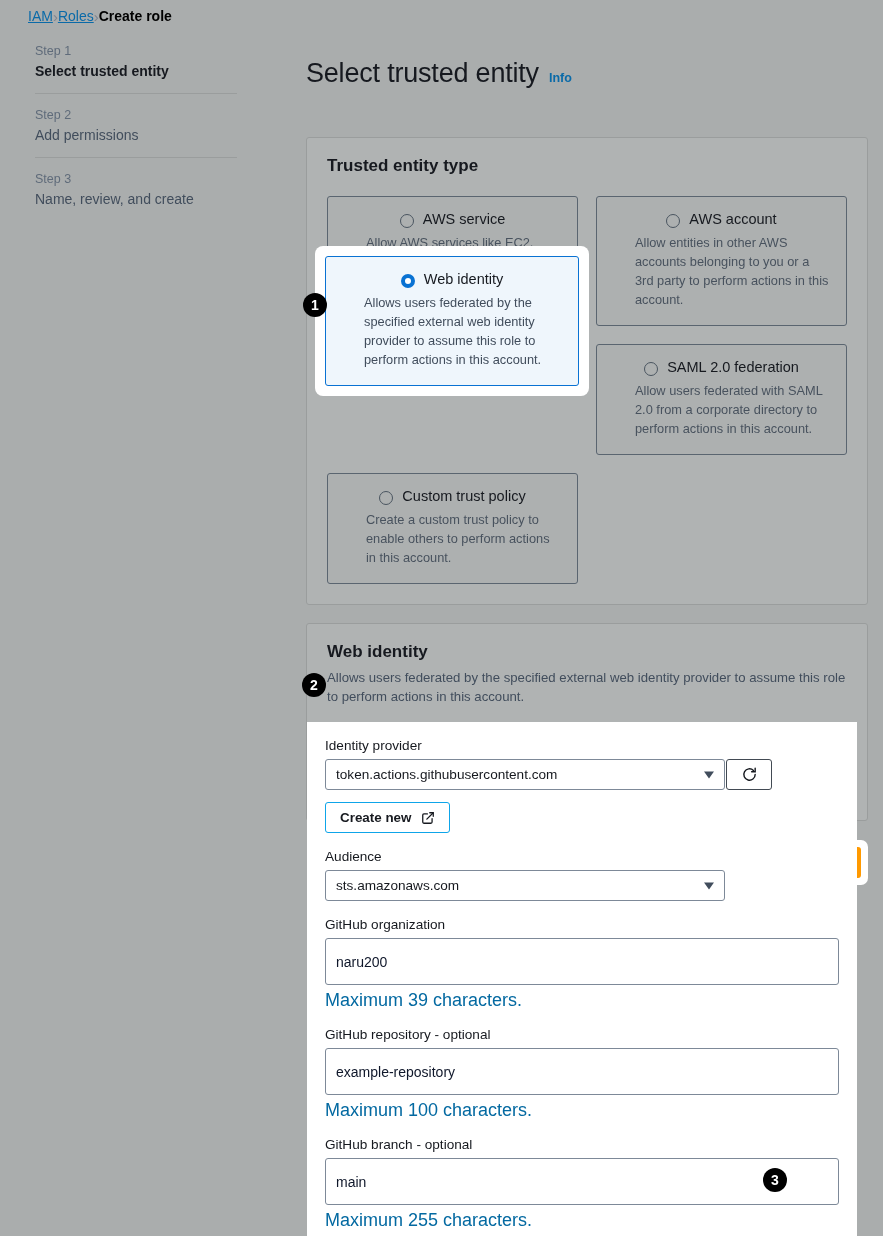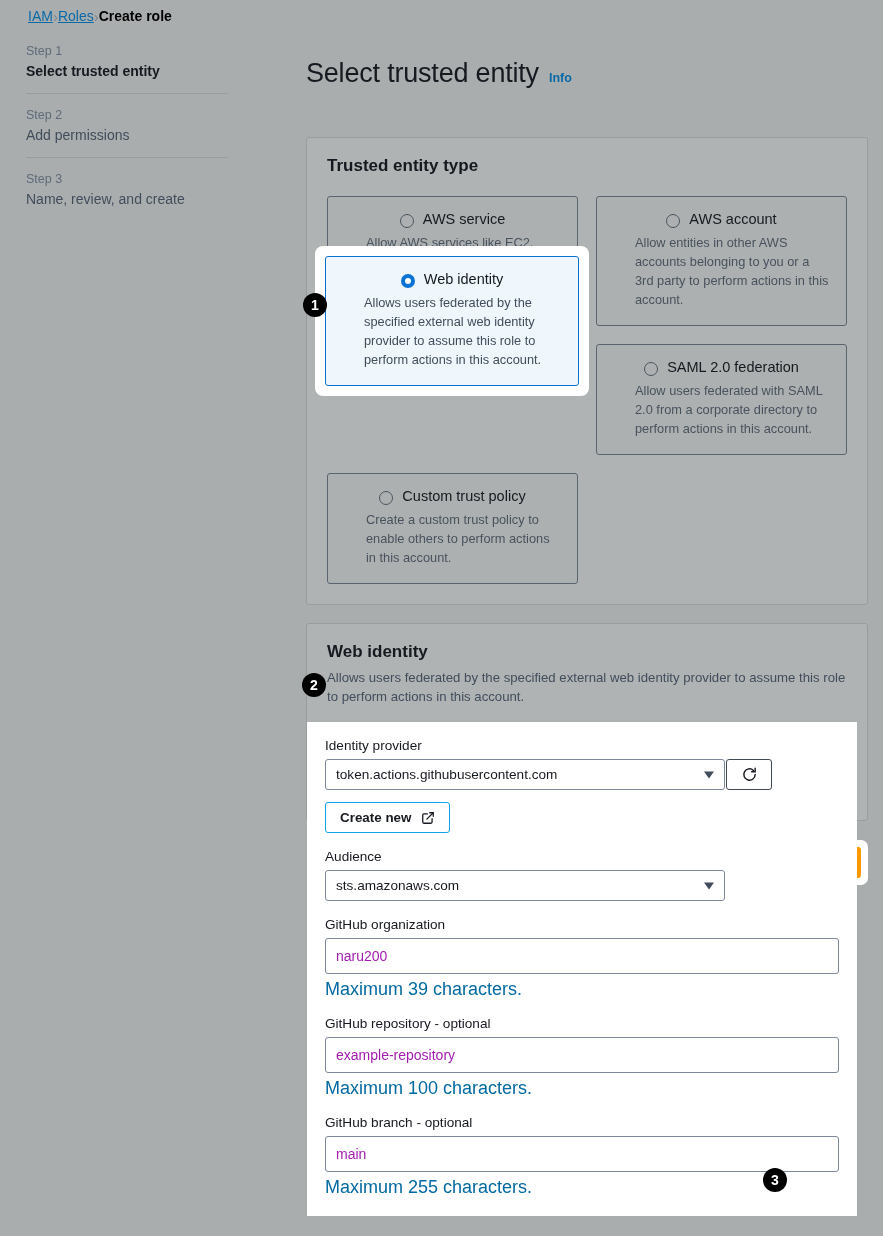--- a/index.html
+++ b/index.html
@@ -19,21 +19,21 @@
     position: absolute;
     left: 28px; top: 8px;
     display: flex; align-items: flex-start; gap: 0;
     font-size: 14px;
   }
   .crumb-link { color: #0a6aa8; text-decoration: underline; cursor: pointer; }
   .crumb-sep { color: #7d8491; font-size: 15px; }
   .crumb-current { color: #000000; font-weight: 700; }
 
   
-  .steps { position: absolute; left: 26px; top: 44px; width: 202px; }
+  .steps { position: absolute; left: 35px; top: 44px; width: 202px; }
   .step-block { padding-bottom: 14px; }
   .step-divider { border-top: 1px solid #9a9d9d; margin: 0 0 14px 0; }
   .step-num { font-size: 12.5px; color: #5f6b7a; margin-bottom: 5px; }
   .step-title { font-size: 14px; color: #414d5c; }
   .step-title.active { font-weight: 700; color: #16191f; }
 
   
   .main { position: absolute; left: 306px; top: 40px; width: 562px; }
 
   .page-title-row { display: flex; align-items: baseline; gap: 10px; margin-bottom: 30px; }
@@ -144,28 +144,28 @@
     padding: 0 14px;
     border: 1px solid #0ea5e9;
     border-radius: 3px;
     background: #ffffff;
     font-size: 13.4px; font-weight: 700; color: #16191f;
     cursor: pointer;
     margin-top: 12px;
   }
   .text-input {
     width: 100%;
-    height: 36px;
+    height: 47px;
     border: 1px solid #7d8998;
     border-radius: 3px;
     background: #ffffff;
     padding: 0 10px;
     font-family: "Liberation Sans", sans-serif;
     font-size: 14px;
-    color: #a21caf;
+    color: #0f172a;
   }
   .constraint { font-size: 18px; color: #0369a1; margin-top: 5px; }
 
   
   .actions {
     display: flex; align-items: center; justify-content: flex-end;
     gap: 6px;
     margin-top: 4px;
     position: relative;
     height: 46px;

